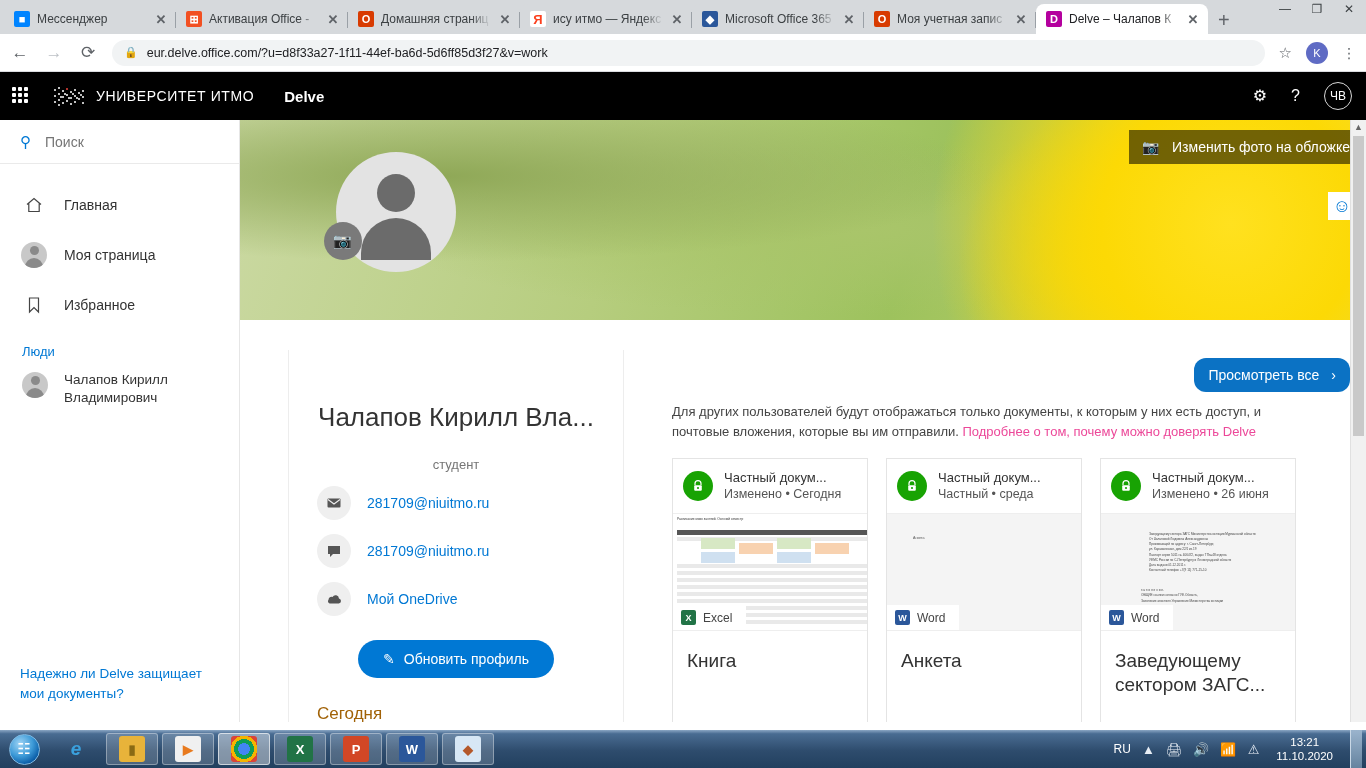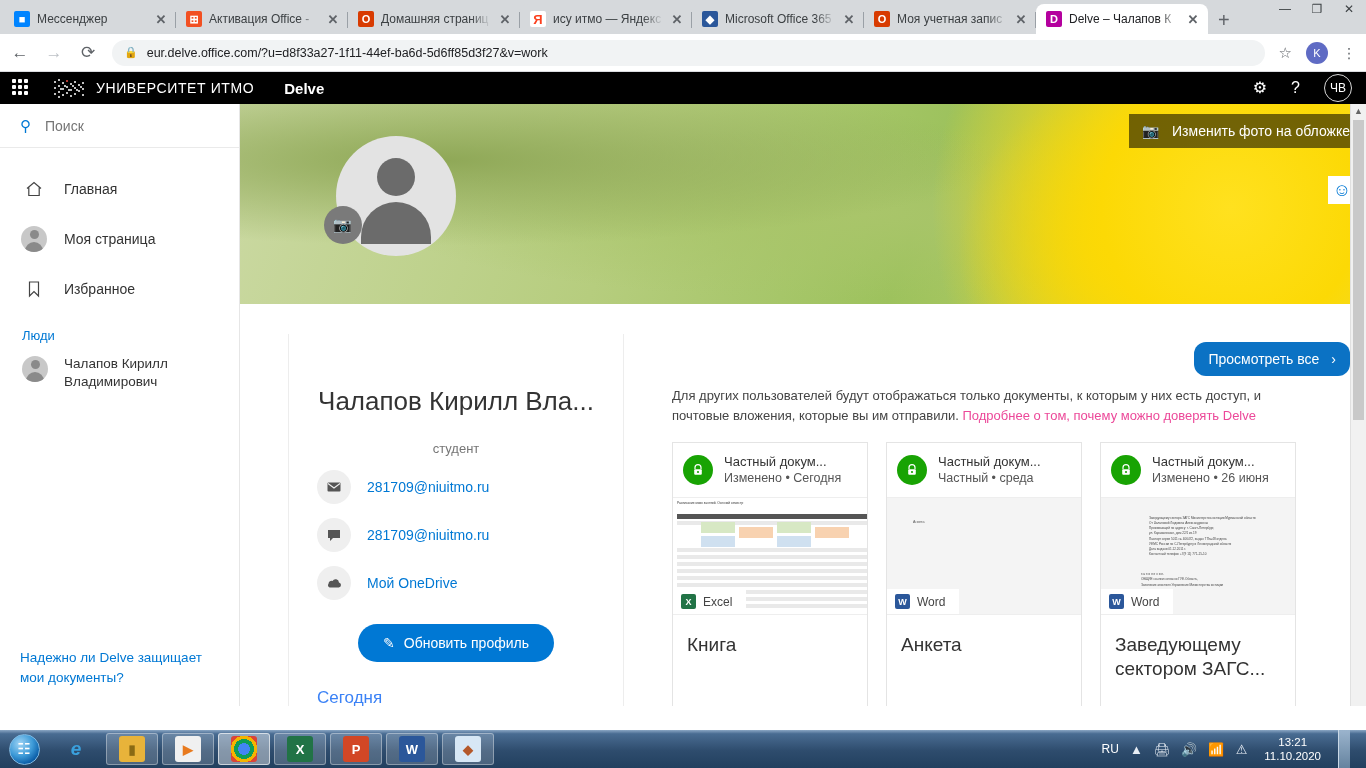--- a/index.html
+++ b/index.html
@@ -104,21 +104,21 @@
   .star-btn { font-size: 15px; color: #5f6368; }
   .profile-pill {
     width: 22px; height: 22px; border-radius: 50%;
     background: #5f6bc4; color: #fff;
     font-size: 11px; display: flex; align-items: center; justify-content: center;
   }
   .menu-dots { font-size: 14px; color: #5f6368; letter-spacing: 0; }
 
   
   .suite-header {
-    height: 32px;
+    height: 48px;
     background: #000;
     display: flex;
     align-items: center;
     padding: 0 14px 0 12px;
     color: #fff;
   }
   .waffle {
     width: 18px; height: 18px;
     display: grid;
     grid-template-columns: repeat(3, 4px);
@@ -301,21 +301,21 @@
   .update-btn {
     display: flex; align-items: center; justify-content: center;
     gap: 9px;
     margin: 24px auto 0 auto;
     width: 196px; height: 38px;
     background: #0078d4; color: #fff;
     border-radius: 19px;
     font-size: 14px;
   }
   .card-section-title {
-    font-size: 17px; color: #3b82f6;
+    font-size: 17px; color: #a16207;
     margin-top: 26px;
   }
   .timeline {
     margin-top: 10px;
     height: 56px;
     border: 1px solid #e0e0e0;
     display: flex;
     position: relative;
   }
   .tl-cell { flex: 1; border-right: 1px solid #e8e8e8; position: relative; }
@@ -450,21 +450,21 @@
   }
   .tb-item.active {
     background: rgba(255,255,255,0.42);
     border: 1px solid rgba(255,255,255,0.6);
   }
   .tb-ico { width: 26px; height: 26px; display:flex;align-items:center;justify-content:center;border-radius:3px;font-size:13px;font-weight:bold;color:#fff; }
   .tray {
     margin-left: auto;
     display: flex; align-items: center;
     gap: 11px;
-    padding-right: 16px;
+    padding-right: 4px;
     color: #fff; font-size: 12px;
   }
   .tray-glyph { font-size: 13px; color: #e8eef5; }
   .clock {
     text-align: center; line-height: 1.25;
     font-size: 11.5px; color: #fff;
     padding: 0 6px;
   }
   .show-desktop {
     width: 12px; height: 38px;

